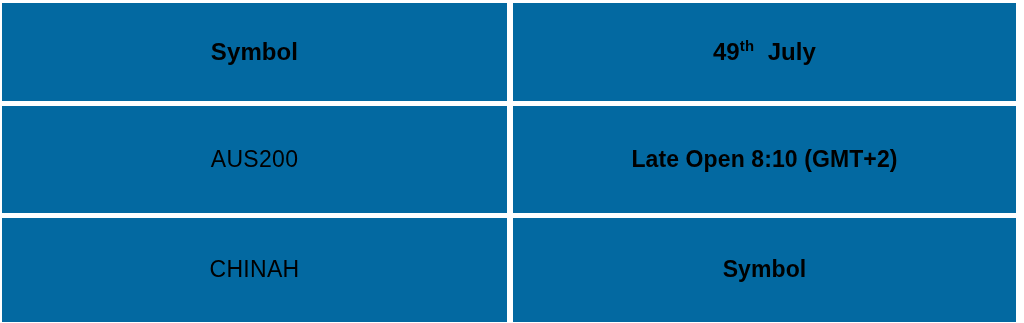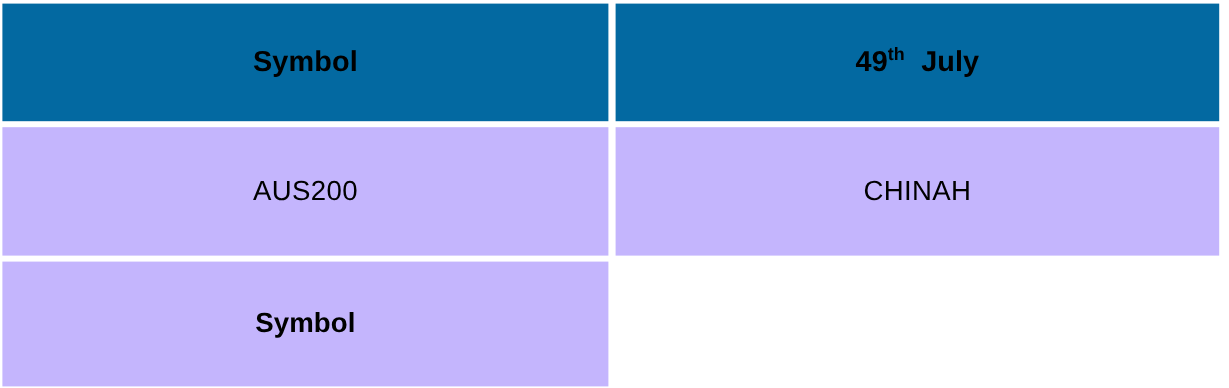--- a/index.html
+++ b/index.html
@@ -50,21 +50,21 @@
   }
 
   .cell.header {
     background: #0369a1;
     font-weight: bold;
     font-size: 24px;
     letter-spacing: 0.1px;
   }
 
   .cell.body {
-    background: #c4b5fd;
+    background: #0369a1;
     font-size: 23px;
   }
 
   .cell.symbol {
     font-weight: normal;
     letter-spacing: 0.3px;
   }
 
   .cell.status {
     font-weight: bold;
@@ -93,20 +93,23 @@
     </div>
 
     <div class="cell header">
       <span class="date-label"><span>49</span><sup>th</sup>&nbsp; <span>July</span></span>
     </div>
 
     <div class="cell body symbol">
       <span>AUS200</span>
     </div>
 
+    <div class="cell body status">
+      <span>Late Open 8:10 (GMT+2)</span>
+    </div>
 
     <div class="cell body symbol">
       <span>CHINAH</span>
     </div>
 
     <div class="cell body status">
       <span>Symbol</span>
     </div>
 
   </div>

